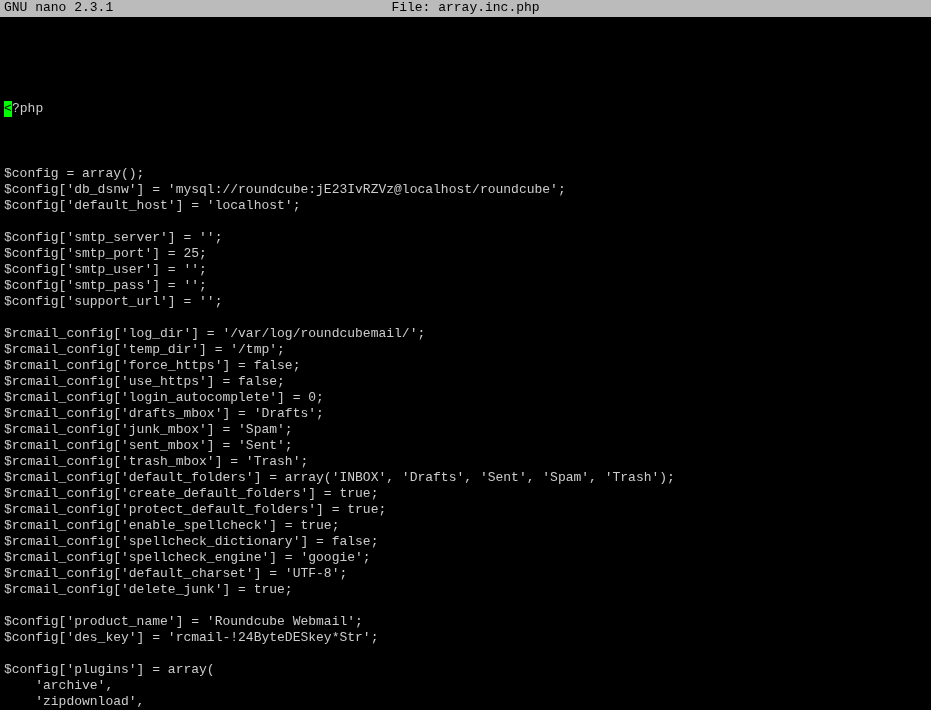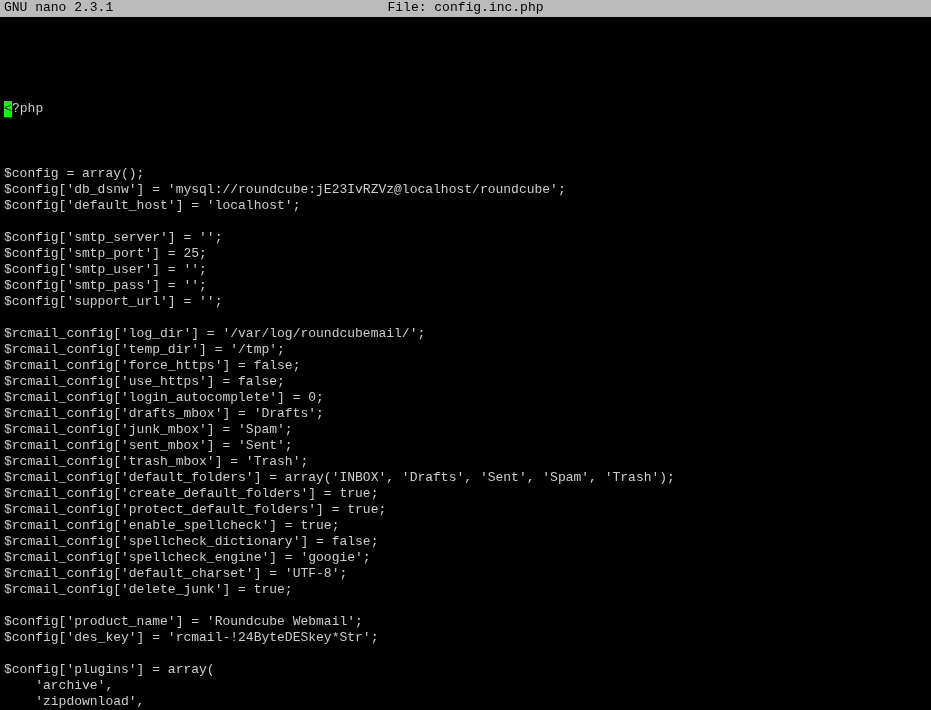--- a/index.html
+++ b/index.html
@@ -53,20 +53,20 @@
     }
     .blank-line {
       height: 16px;
     }
   </style>
 </head>
 <body>
 
 <div class="titlebar">
   <span class="titlebar-left">  GNU nano  2.3.1</span>
-  <span class="titlebar-center">File: config.inc.php</span>
+  <span class="titlebar-center">File: array.inc.php</span>
 </div>
 
 <div class="editor-area">
   <div class="blank-line"></div>
   <div class="line cursor-line"><span class="cursor">&lt;</span><span>?php</span></div>
   <div id="lines-container"><div class="blank-line"></div><div class="line">$config = array();</div><div class="line">$config['db_dsnw'] = 'mysql://roundcube:jE23IvRZVz@localhost/roundcube';</div><div class="line">$config['default_host'] = 'localhost';</div><div class="blank-line"></div><div class="line">$config['smtp_server'] = '';</div><div class="line">$config['smtp_port'] = 25;</div><div class="line">$config['smtp_user'] = '';</div><div class="line">$config['smtp_pass'] = '';</div><div class="line">$config['support_url'] = '';</div><div class="blank-line"></div><div class="line">$rcmail_config['log_dir'] = '/var/log/roundcubemail/';</div><div class="line">$rcmail_config['temp_dir'] = '/tmp';</div><div class="line">$rcmail_config['force_https'] = false;</div><div class="line">$rcmail_config['use_https'] = false;</div><div class="line">$rcmail_config['login_autocomplete'] = 0;</div><div class="line">$rcmail_config['drafts_mbox'] = 'Drafts';</div><div class="line">$rcmail_config['junk_mbox'] = 'Spam';</div><div class="line">$rcmail_config['sent_mbox'] = 'Sent';</div><div class="line">$rcmail_config['trash_mbox'] = 'Trash';</div><div class="line">$rcmail_config['default_folders'] = array('INBOX', 'Drafts', 'Sent', 'Spam', 'Trash');</div><div class="line">$rcmail_config['create_default_folders'] = true;</div><div class="line">$rcmail_config['protect_default_folders'] = true;</div><div class="line">$rcmail_config['enable_spellcheck'] = true;</div><div class="line">$rcmail_config['spellcheck_dictionary'] = false;</div><div class="line">$rcmail_config['spellcheck_engine'] = 'googie';</div><div class="line">$rcmail_config['default_charset'] = 'UTF-8';</div><div class="line">$rcmail_config['delete_junk'] = true;</div><div class="blank-line"></div><div class="line">$config['product_name'] = 'Roundcube Webmail';</div><div class="line">$config['des_key'] = 'rcmail-!24ByteDESkey*Str';</div><div class="blank-line"></div><div class="line">$config['plugins'] = array(</div><div class="line">    'archive',</div><div class="line">    'zipdownload',</div></div>
 </div>
 
 </body></html>

